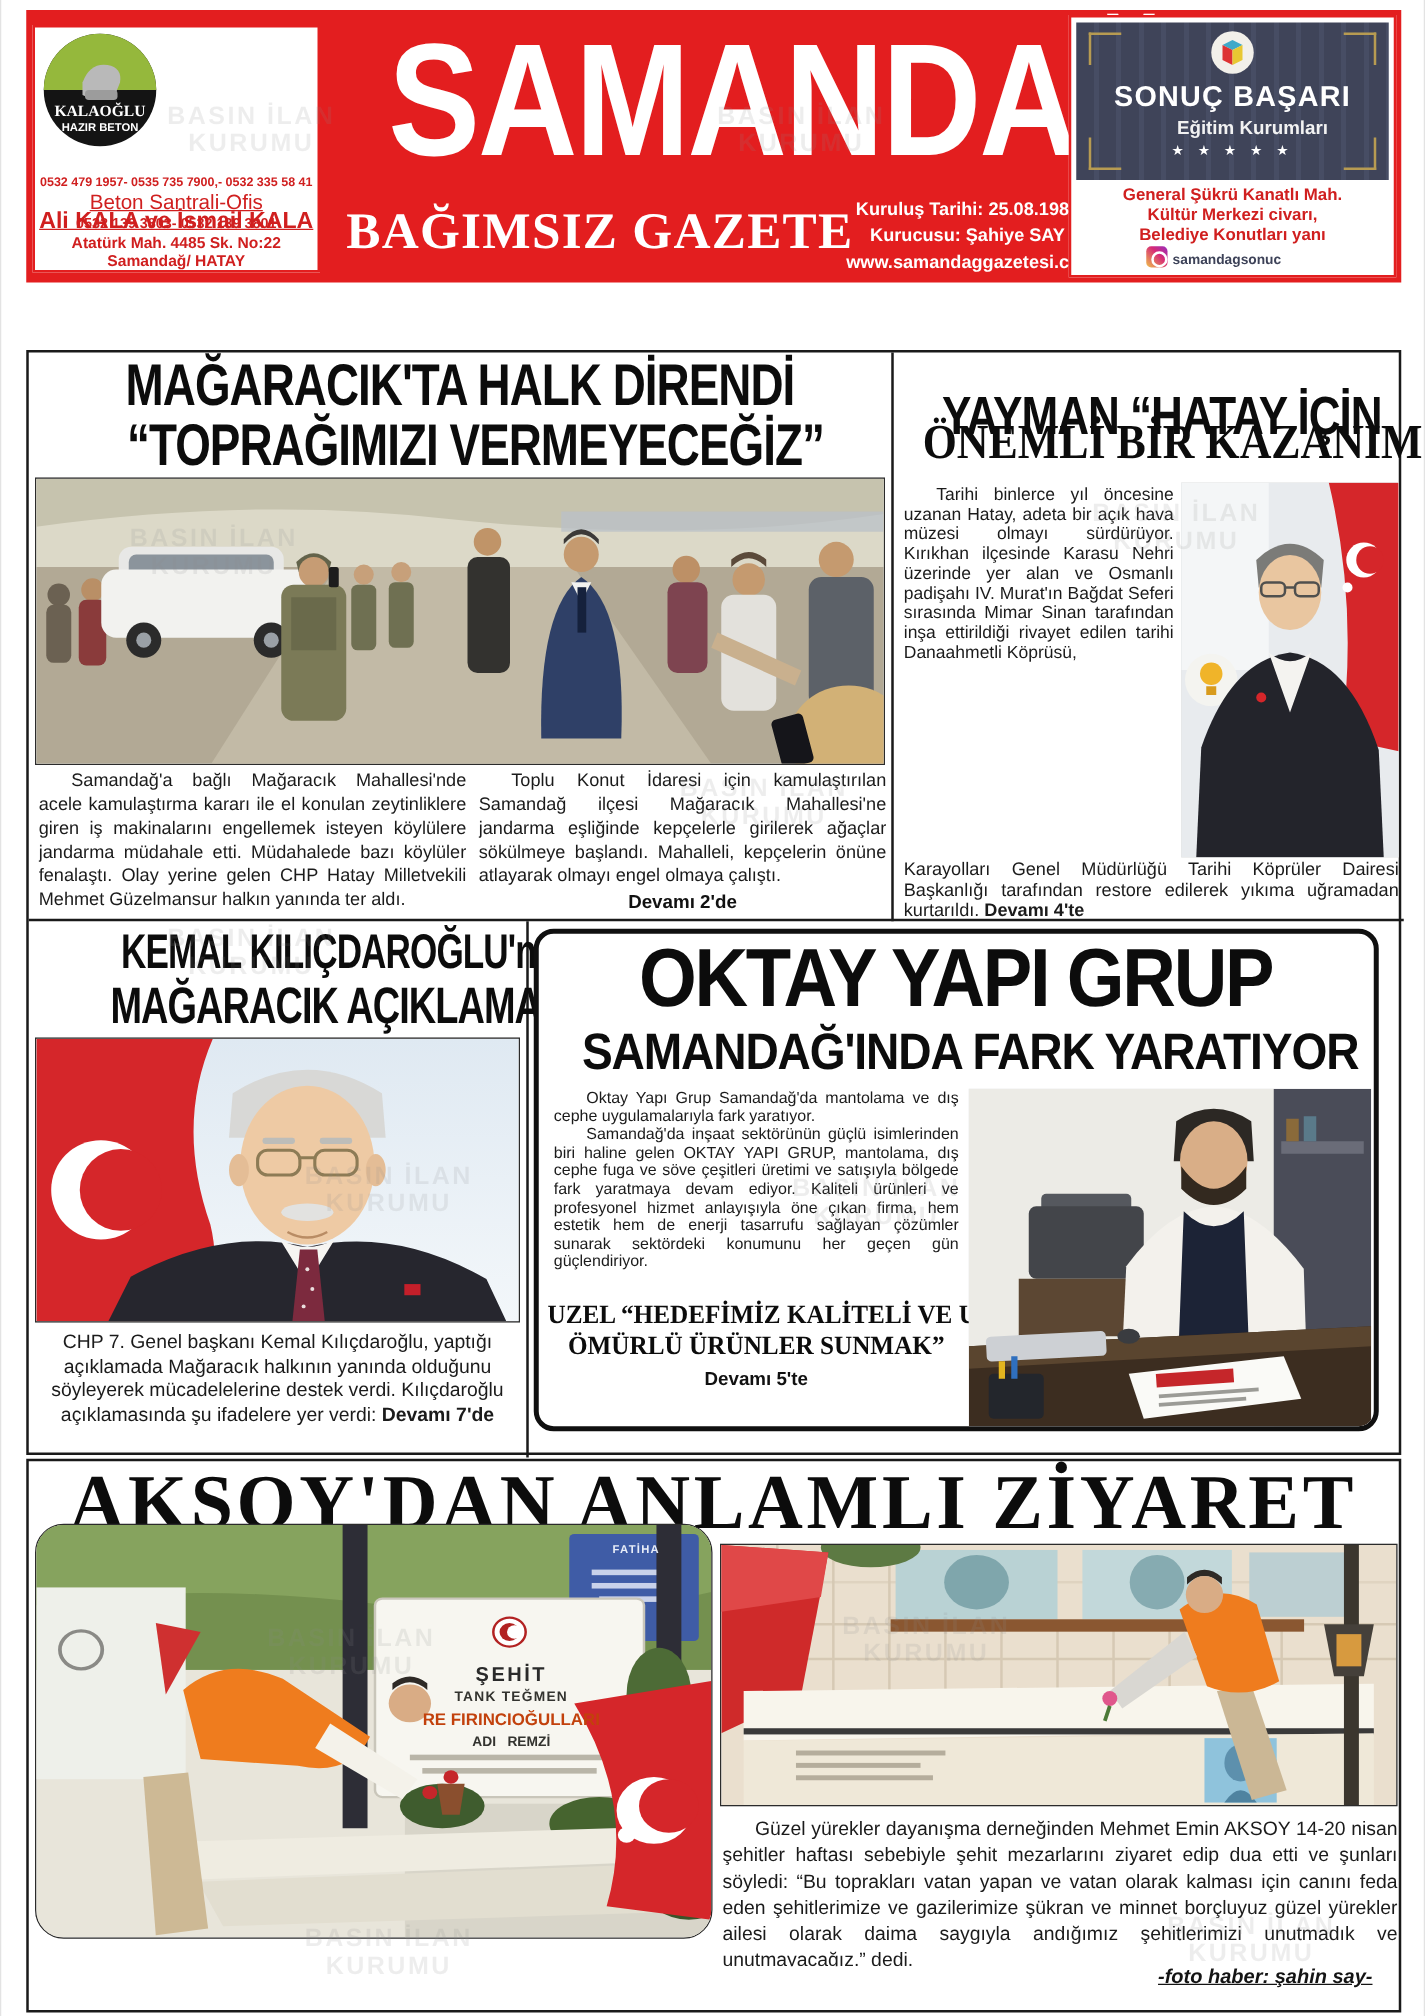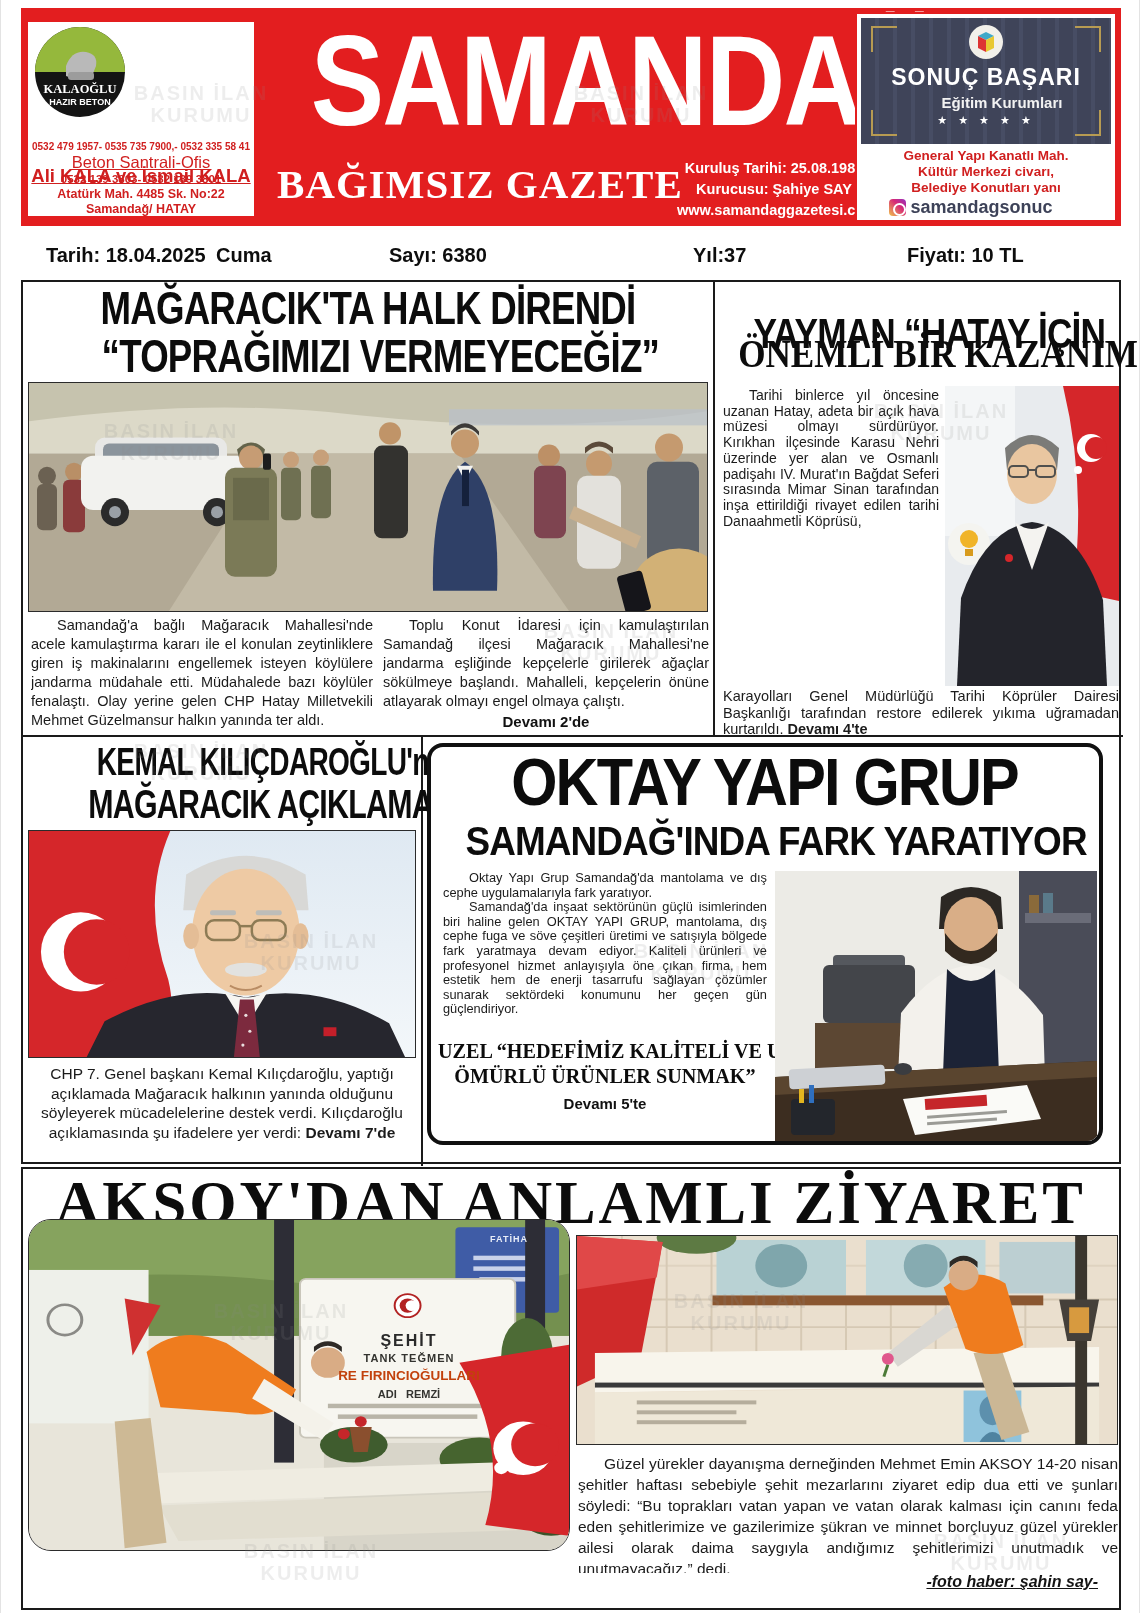--- a/index.html
+++ b/index.html
@@ -74,36 +74,29 @@
             <circle cx="18" cy="18" r="17" fill="#f2f0ea"></circle>
             <path d="M10,12 L18,8 L26,12 L18,16 Z" fill="#3fa9c9"></path>
             <path d="M10,12 L18,16 L18,28 L10,24 Z" fill="#d33"></path>
             <path d="M26,12 L18,16 L18,28 L26,24 Z" fill="#e8c832"></path>
           </svg>
         </div>
         <div class="a" style="left:0;top:46px;width:250px;text-align:center;color:#fff;font-weight:bold;font-size:23px;letter-spacing:1px;">SONUÇ BAŞARI</div>
         <div class="a" style="left:0;top:76px;width:250px;text-align:center;color:#f2f2f2;font-size:15px;font-weight:bold;margin-left:16px;">Eğitim Kurumları</div>
         <div class="a" style="left:0;top:96px;width:250px;text-align:center;color:#fff;font-size:11px;letter-spacing:4px;">★ ★ ★ ★ ★</div>
       </div>
-      <div class="a red-t" style="left:0;top:134px;width:258px;font-size:13.5px;">General Yapı Kanatlı Mah.</div>
+      <div class="a red-t" style="left:0;top:134px;width:258px;font-size:13.5px;">General Şükrü Kanatlı Mah.</div>
       <div class="a red-t" style="left:0;top:150px;width:258px;font-size:13.5px;">Kültür Merkezi civarı,</div>
       <div class="a red-t" style="left:0;top:166px;width:258px;font-size:13.5px;">Belediye Konutları yanı</div>
-      <div class="a" style="left:0;top:183px;width:228px;text-align:center;font-size:18px;font-weight:bold;color:#3d4258;">
+      <div class="a" style="left:0;top:183px;width:228px;text-align:center;font-size:11px;font-weight:bold;color:#3d4258;">
         <span class="ig-icon"></span><span>samandagsonuc</span>
       </div>
     </div>
   </div>
 
-  <div class="a" style="left:20px;top:226px;width:1100px;height:54px;background:#fff;font-weight:bold;font-size:20px;color:#0d0d0d;">
-    <span class="a" style="left:25px;top:18px;">Tarih: 18.04.2025</span>
-    <span class="a" style="left:195px;top:18px;">Cuma</span>
-    <span class="a" style="left:368px;top:18px;">Sayı: 6380</span>
-    <span class="a" style="left:672px;top:18px;">Yıl:37</span>
-    <span class="a" style="left:886px;top:18px;">Fiyatı: 10 TL</span>
-  </div>
 
   <div class="a" style="left:20px;top:280px;width:1100px;height:884px;border:2px solid #1a1a1a;background:#fff;">
 
     <div class="hl a" style="left:0;top:2px;width:690px;font-size:47px;">
       <span style="transform:scaleX(0.78);letter-spacing:-1px;">MAĞARACIK'TA HALK DİRENDİ</span>
     </div>
     <div class="hl a" style="left:0;top:50px;width:690px;font-size:47px;">
       <span style="transform:scaleX(0.78);letter-spacing:-1px;">“TOPRAĞIMIZI VERMEYECEĞİZ”</span>
     </div>
 

